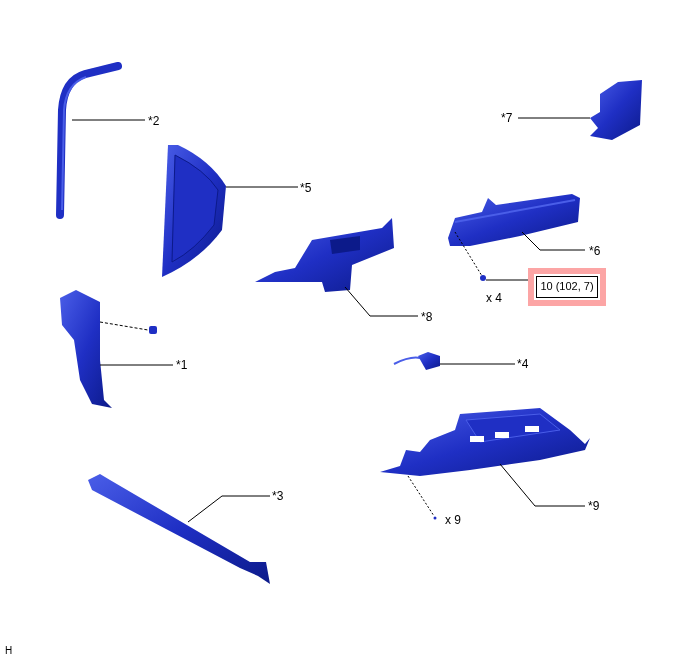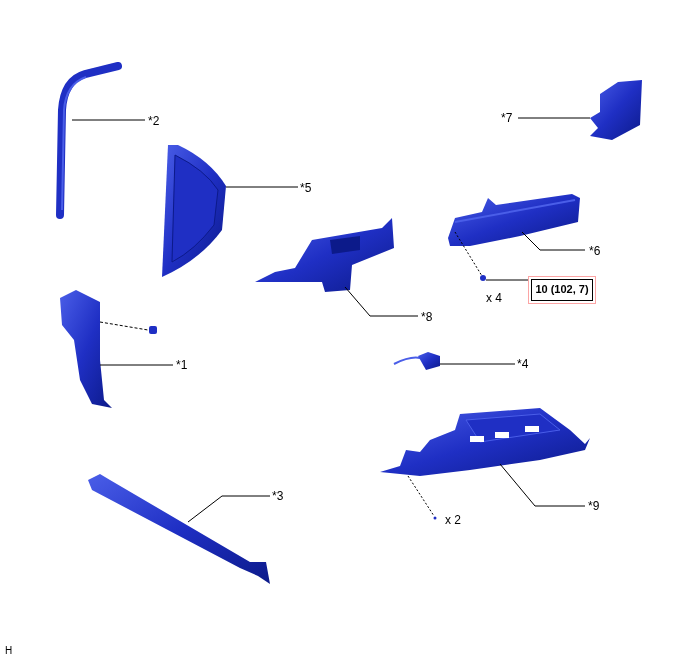--- a/index.html
+++ b/index.html
@@ -1,21 +1,21 @@
 <!DOCTYPE html>
 <html><head>
 <meta charset="utf-8">
 <style>
   html, body { margin:0; padding:0; background:#fff; }
   body { width:688px; height:658px; position:relative; overflow:hidden;
          font-family:"Liberation Sans", sans-serif; }
   svg#diagram { position:absolute; left:0; top:0; }
   .lbl { position:absolute; font-size:12px; color:#000; line-height:12px; white-space:nowrap; }
-  .torque { position:absolute; left:528px; top:276px; width:66px; height:26px;
-            border:1px solid #fca5a5;font-weight:bold; }
+  .torque { position:absolute; left:528px; top:268px; width:66px; height:26px;
+            border:6px solid #fca5a5; }
   .torque-inner { position:absolute; left:2px; top:2px; right:2px; bottom:2px;
             border:1px solid #000; font-size:11px; line-height:18px; text-align:center; }
 </style>
 </head>
 <body>
 
 <svg id="diagram" width="688" height="658" viewBox="0 0 688 658">
   <defs>
     <linearGradient id="g1" x1="0" y1="0" x2="1" y2="1">
       <stop offset="0" stop-color="#4a5ee8"></stop>
@@ -94,19 +94,19 @@
 <span class="lbl" style="left:300px;top:182px">*5</span>
 <span class="lbl" style="left:501px;top:112px">*7</span>
 <span class="lbl" style="left:589px;top:245px">*6</span>
 <span class="lbl" style="left:421px;top:311px">*8</span>
 <span class="lbl" style="left:176px;top:359px">*1</span>
 <span class="lbl" style="left:517px;top:358px">*4</span>
 <span class="lbl" style="left:272px;top:490px">*3</span>
 <span class="lbl" style="left:588px;top:500px">*9</span>
 
 <span class="lbl" style="left:486px;top:292px">x 4</span>
-<span class="lbl" style="left:445px;top:514px">x 2</span>
+<span class="lbl" style="left:445px;top:514px">x 9</span>
 
 <div class="torque">
   <div class="torque-inner">10 (102, 7)</div>
 </div>
 
 <span class="lbl" style="left:5px;top:645px;font-size:10px">H</span>
 
 </body></html>

